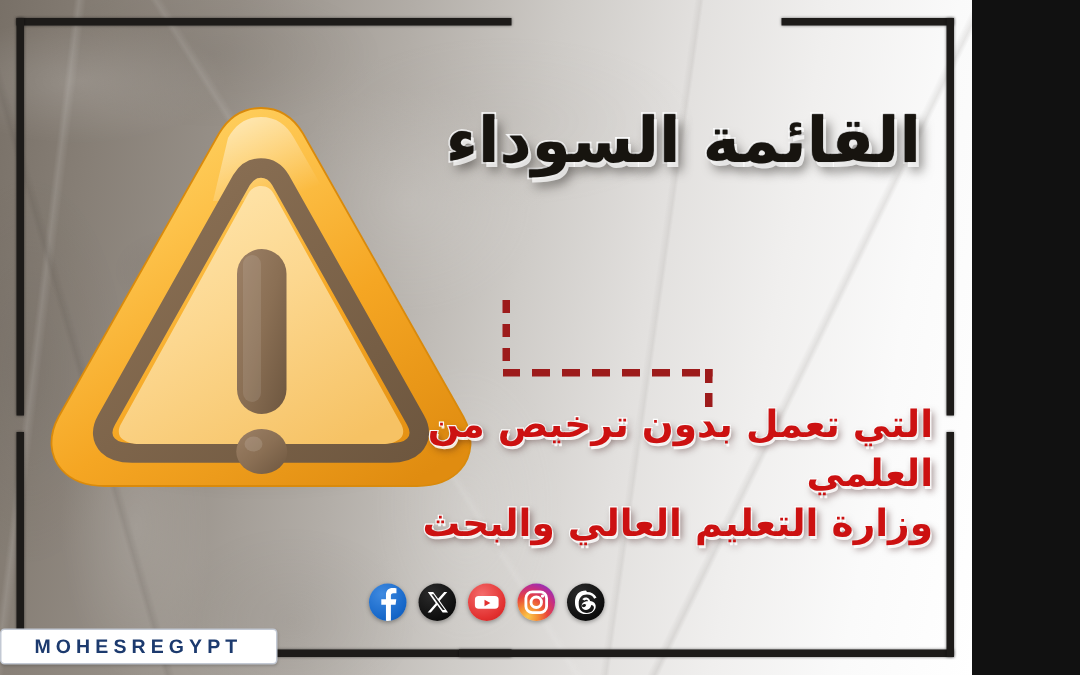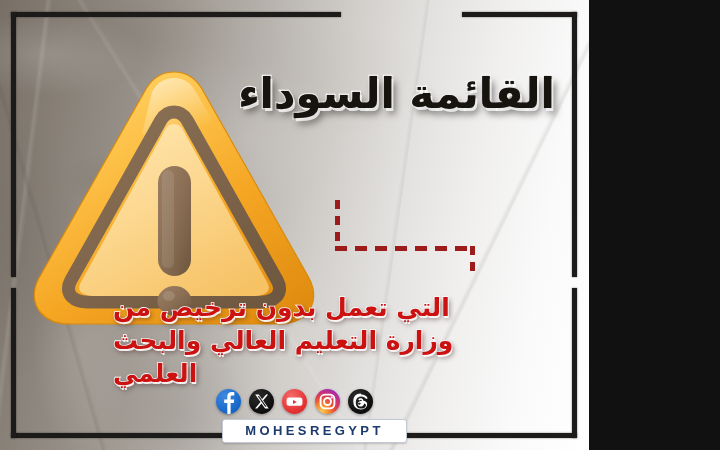--- a/index.html
+++ b/index.html
@@ -1,21 +1,21 @@
 <!DOCTYPE html>
 <html lang="ar"><head>
 <meta charset="utf-8">
 <title>MOHESR Egypt — Black List Notice</title>
 <style>
   html,body{margin:0;padding:0;background:#111;}
   *{box-sizing:border-box;}
 
   .poster{
     position:relative;
-    width:589px; height:450px;
+    width:648px; height:450px;
     overflow:hidden;
     font-family:"DejaVu Sans","Liberation Sans",sans-serif;
     background:#bfb9b2;
   }
 
   
   .bg-base{
     position:absolute; inset:0;
     background:
       linear-gradient(100deg,
@@ -122,23 +122,23 @@
     background:repeating-linear-gradient(to right,#9d1b1b 0 12px, transparent 12px 20px);
   }
   .dash-v-right{
     left:140px; top:46px; width:5px; height:28px;
     background:repeating-linear-gradient(to bottom,#9d1b1b 0 9px, transparent 9px 16px);
   }
 
   
   .bodytext{
     position:absolute;
-    right:26px; top:291px;
+    right:26px; top:266px;
     width:450px;
-    text-align:left;
+    text-align:right;
     direction:rtl;
     font-weight:bold;
     font-size:25px;
     line-height:1.32;
     color:#cc1111;
     letter-spacing:.2px;
     -webkit-text-stroke:1.6px #ffffff;
     paint-order:stroke fill;
     text-shadow:
       1px 2px 0 rgba(255,255,255,.85),
@@ -161,21 +161,21 @@
   .soc-x{background:radial-gradient(circle at 35% 28%, #2b2b2b, #0c0c0c 75%);}
   .soc-yt{background:radial-gradient(circle at 38% 30%, #f46c6c, #e2302f 68%, #c52120);}
   .soc-ig{background:
       radial-gradient(circle at 28% 88%, #fbc84b 0%, #f48b33 24%, #e8453c 46%, #c42e86 68%, #8a30c4 88%);}
   .soc-th{background:radial-gradient(circle at 35% 28%, #2b2b2b, #0b0b0b 75%);}
   .soc svg{display:block;}
 
   
   .brand-wrap{
     position:absolute; left:0; right:0; top:419px;
-    display:flex; justify-content:center;margin-left:40px;
+    display:flex; justify-content:flex-start;
   }
   .brand{
     background:#ffffff;
     border:1px solid #c3c9d4;
     border-radius:3px;
     padding:3px 22px 4px;
     color:#1c3a6e;
     font-weight:bold;
     font-size:13px;
     letter-spacing:3.4px;
@@ -287,22 +287,22 @@
   </div>
 
   <div class="dash-bracket">
     <i class="dash-v-left"></i>
     <i class="dash-h"></i>
     <i class="dash-v-right"></i>
   </div>
 
   <div class="bodytext">
     <span class="ln">التي تعمل بدون ترخيص من</span>
+    <span class="ln">العلمي</span>
     <span class="ln">وزارة التعليم العالي والبحث</span>
-    <span class="ln">العلمي</span>
   </div>
 
   <div class="social-row">
 
     <div class="soc soc-fb">
       <svg width="25" height="25" viewBox="0 0 25 25">
         <path d="M14.6 25V14.1h3.1l.5-3.6h-3.6V8.2c0-1 .3-1.7 1.8-1.7h1.9V3.2C17.9 3.1 16.9 3 15.7 3c-2.6 0-4.4 1.6-4.4 4.6v2.9H8.2v3.6h3.1V25z" fill="#ffffff"></path>
       </svg>
     </div>
 

